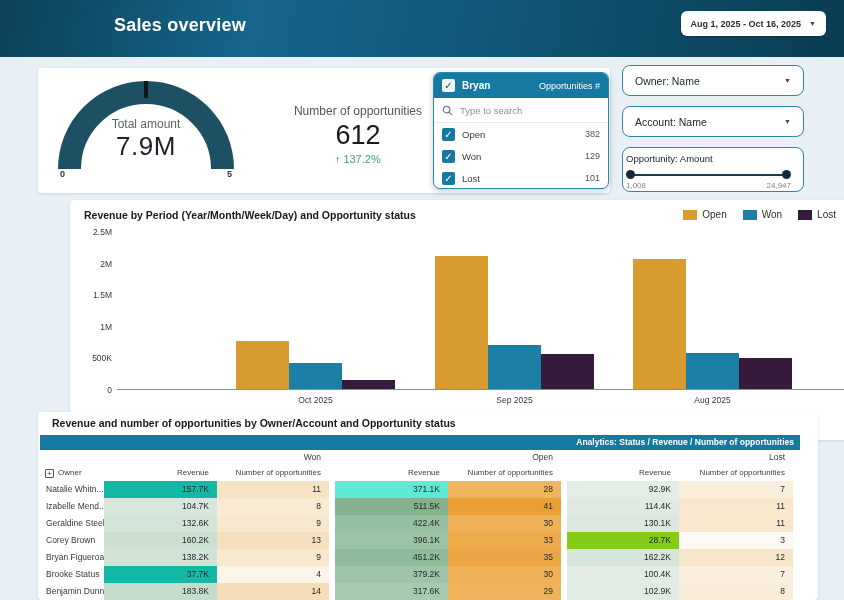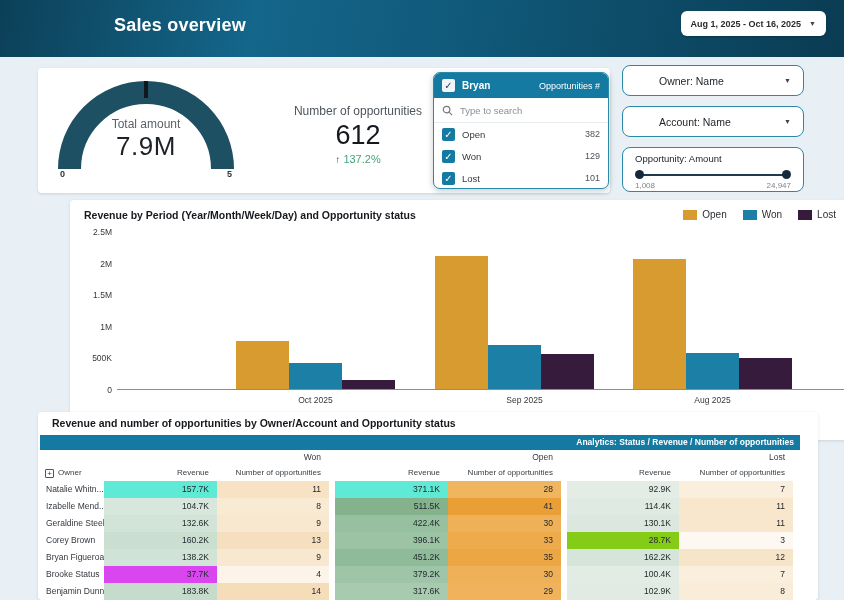--- a/index.html
+++ b/index.html
@@ -70,23 +70,23 @@
   .sp-search input::placeholder { color:#8a9096; }
   .sp-row { height:22px; display:flex; align-items:center; padding:0 8px; gap:7px; }
   .sp-row .lbl { font-size:9.5px; color:#33393f; flex:1; }
   .sp-row .cnt { font-size:9px; color:#4c535a; }
   
   .fbox {
     position:absolute; left:622px; width:182px; background:#fff;
     border:1.5px solid #2b89a7; border-radius:8px;
   }
   .fselect { height:31px; display:flex; align-items:center; padding:0 12px; cursor:pointer; }
-  .fselect .lbl { font-size:10.5px; color:#21262b; flex:1;margin-left:24px; }
+  .fselect .lbl { font-size:10.5px; color:#21262b; flex:1; }
   #filter-owner { top:65px; } #filter-account { top:106px; }
-  #filter-amount { top:147px; height:45px; padding:5px 12px 0 12px; }
+  #filter-amount { top:147px; height:45px; padding:5px 12px 0 3px; }
   .fa-label { font-size:9.5px; color:#21262b; }
   .slider { position:relative; height:10px; margin-top:6px; }
   .slider .track { position:absolute; left:2px; right:2px; top:4px; height:2px; background:#1d3a4f; }
   .slider .handle { position:absolute; top:0; width:9px; height:9px; border-radius:50%; background:#16293c; cursor:pointer; }
   .slider .handle.min { left:0; } .slider .handle.max { right:0; }
   .fa-range { display:flex; justify-content:space-between; margin-top:1px; }
   .fa-range span { font-size:8px; color:#7d848a; }
   
   .chart-title { position:absolute; left:14px; top:9px; font-size:10.5px; font-weight:bold; color:#16191d; }
   .legend { position:absolute; right:14px; top:9px; display:flex; gap:16px; }
@@ -233,21 +233,21 @@
         <div class="bar" style="height: 48px; background: rgb(216, 155, 47);"></div>
         <div class="bar" style="height: 26px; background: rgb(28, 127, 166);"></div>
         <div class="bar" style="height: 9px; background: rgb(55, 27, 60);"></div>
       </div>
       <div class="xlabel" style="left: 119px;">Oct 2025</div>
       <div class="bar-group" style="left: 318px;">
         <div class="bar" style="height: 133px; background: rgb(216, 155, 47);"></div>
         <div class="bar" style="height: 44px; background: rgb(28, 127, 166);"></div>
         <div class="bar" style="height: 35px; background: rgb(55, 27, 60);"></div>
       </div>
-      <div class="xlabel" style="left: 328px; text-align: center;">Sep 2025</div>
+      <div class="xlabel" style="left: 318px; text-align: center;">Sep 2025</div>
       <div class="bar-group" style="left: 516px;">
         <div class="bar" style="height: 130px; background: rgb(216, 155, 47);"></div>
         <div class="bar" style="height: 36px; background: rgb(28, 127, 166);"></div>
         <div class="bar" style="height: 31px; background: rgb(55, 27, 60);"></div>
       </div>
       <div class="xlabel" style="left: 516px;">Aug 2025</div>
     </div>
 </div>
 
 <div class="card" id="card-table">
@@ -268,21 +268,21 @@
     <div></div>
     <div class="ch">Revenue</div>
     <div class="ch">Number of opportunities</div>
     <div></div>
     <div class="ch">Revenue</div>
     <div class="ch">Number of opportunities</div>
   </div>
   <div class="tbody" id="tbody">
       <div class="tgrid trow">
         <div class="td owner">Natalie Whitn...</div>
-        <div class="td" style="background:#5eead4">157.7K</div>
+        <div class="td" style="background:#14b8a6">157.7K</div>
         <div class="td" style="background:#f7e2c4">11</div>
         <div></div>
         <div class="td" style="background:#5eead4">371.1K</div>
         <div class="td" style="background:#f0b55f">28</div>
         <div></div>
         <div class="td" style="background:#e3ede6">92.9K</div>
         <div class="td" style="background:#faeedd">7</div>
       </div>
       <div class="tgrid trow">
         <div class="td owner">Izabelle Mend...</div>
@@ -323,21 +323,21 @@
         <div class="td" style="background:#f8e8d0">9</div>
         <div></div>
         <div class="td" style="background:#90bb9a">451.2K</div>
         <div class="td" style="background:#eca744">35</div>
         <div></div>
         <div class="td" style="background:#d6e5da">162.2K</div>
         <div class="td" style="background:#f7e5c9">12</div>
       </div>
       <div class="tgrid trow">
         <div class="td owner">Brooke Status</div>
-        <div class="td" style="background:#d946ef">37.7K</div>
+        <div class="td" style="background:#14b8a6">37.7K</div>
         <div class="td" style="background:#fcf4e8">4</div>
         <div></div>
         <div class="td" style="background:#9ec5a7">379.2K</div>
         <div class="td" style="background:#efb158">30</div>
         <div></div>
         <div class="td" style="background:#e2ece5">100.4K</div>
         <div class="td" style="background:#faeedd">7</div>
       </div>
       <div class="tgrid trow">
         <div class="td owner">Benjamin Dunn</div>

